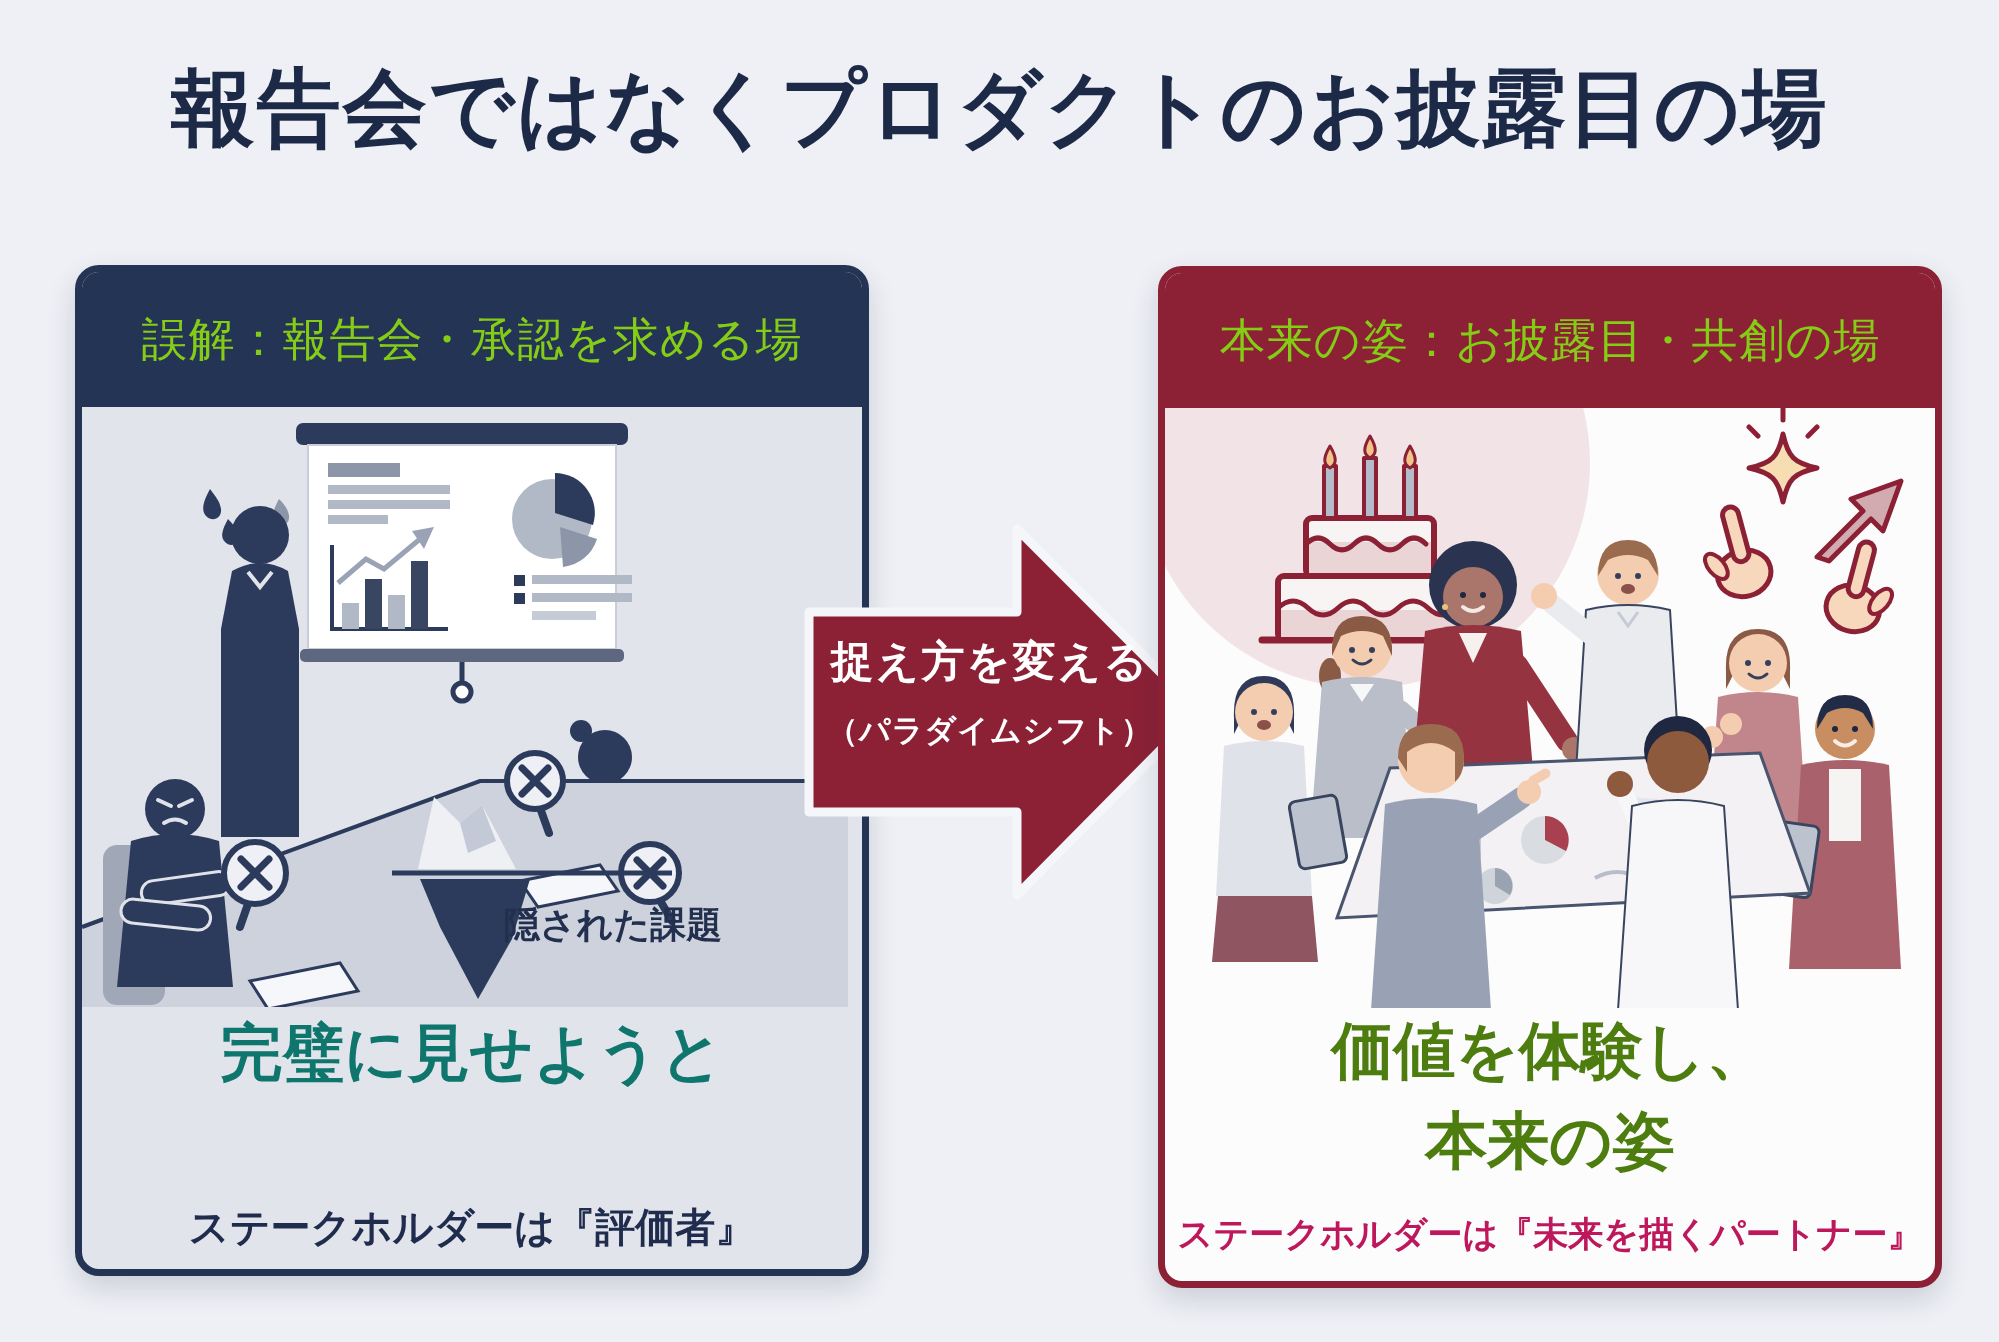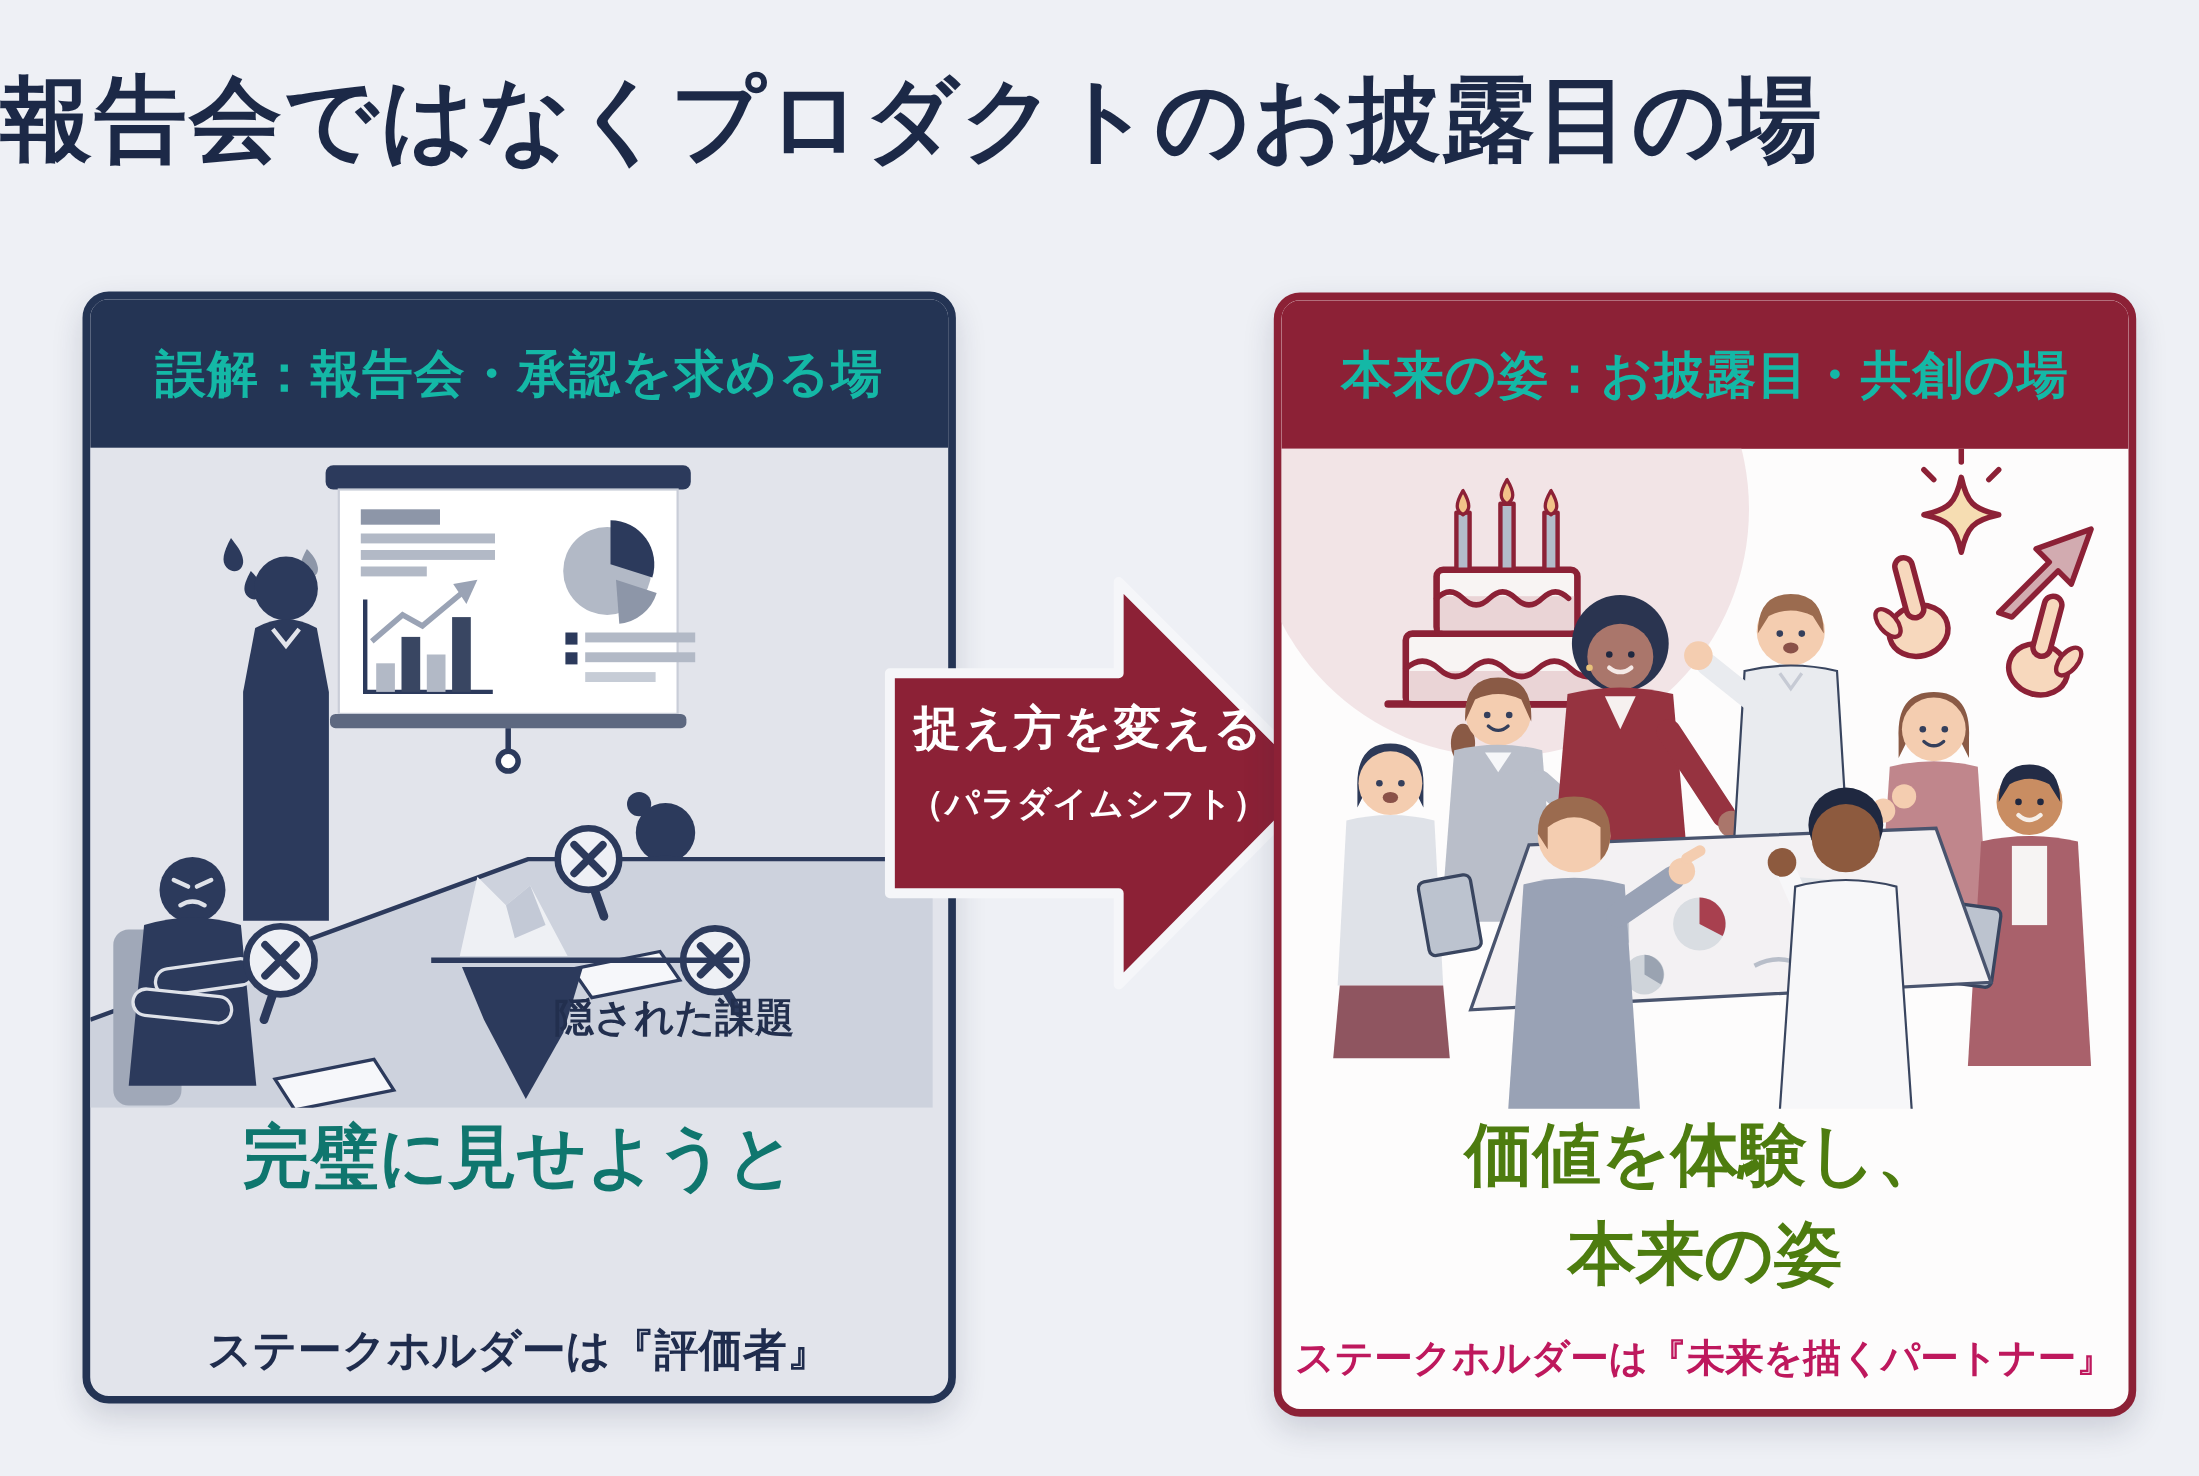--- a/index.html
+++ b/index.html
@@ -1,31 +1,31 @@
 <!DOCTYPE html>
 <html lang="ja"><head>
 <meta charset="utf-8">
 <style>
   html,body{margin:0;padding:0;background:#eef0f5;}
   body{font-family:"Liberation Sans","DejaVu Sans",sans-serif;}
   .canvas{position:relative;width:1999px;height:1342px;background:#eef0f5;overflow:hidden;}
 
-  .title{position:absolute;top:52px;left:0;width:100%;text-align:left;
+  .title{position:absolute;top:52px;left:0;width:100%;text-align:center;
          font-size:84px;font-weight:800;color:#1c2947;letter-spacing:2px;}
 
   .panel{position:absolute;border-radius:24px;overflow:hidden;
          box-shadow:0 12px 28px rgba(30,40,70,.16);}
   .panel-left{left:75px;top:265px;width:780px;height:997px;
               border:7px solid #243454;background:#e2e4eb;}
   .panel-right{left:1158px;top:266px;width:770px;height:1008px;
                border:7px solid #8c2136;background:#fdfcfc;}
 
   .panel-header{position:absolute;top:0;left:0;width:100%;height:135px;
                 display:flex;align-items:center;justify-content:center;
-                color:#14b8a6;font-size:46px;font-weight:700;letter-spacing:1px;}
+                color:#84cc16;font-size:46px;font-weight:400;letter-spacing:1px;}
   .panel-left  .panel-header{background:#243454;}
   .panel-right .panel-header{background:#8c2136;}
 
   .illo{position:absolute;top:135px;left:0;}
 
   .headline{position:absolute;left:0;width:100%;text-align:center;
             font-weight:800;font-size:62px;line-height:1.45;}
   .panel-left  .headline{top:736px;color:#0f766e;}
   .panel-right .headline{top:733px;color:#4d7c0f;}
 

